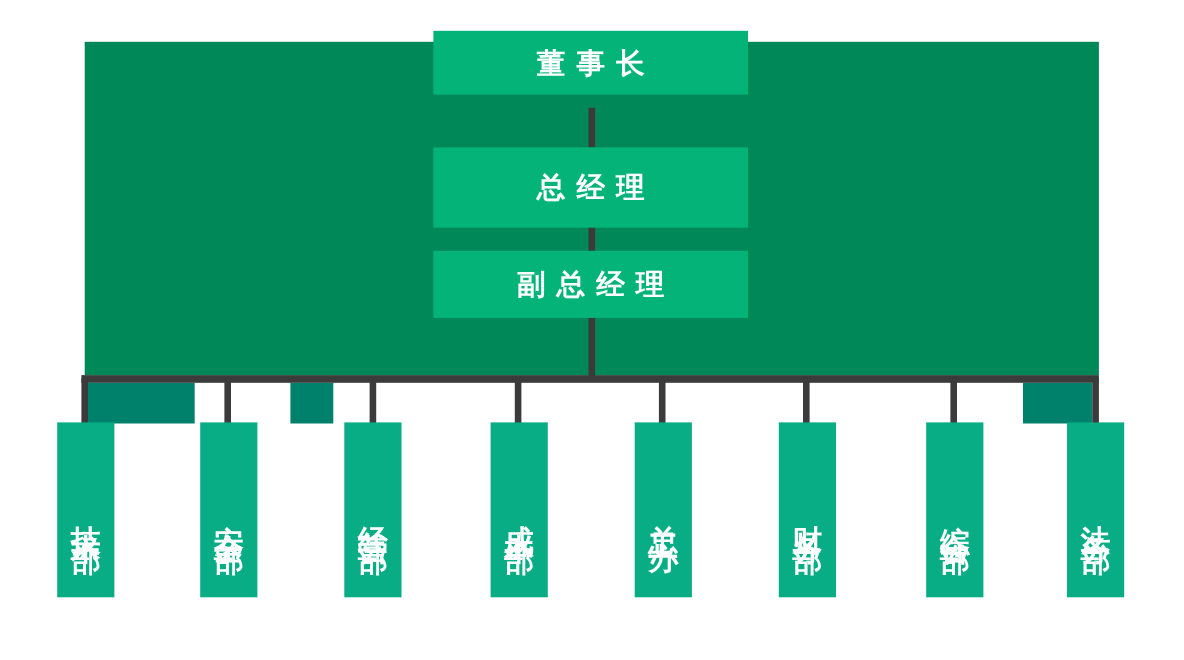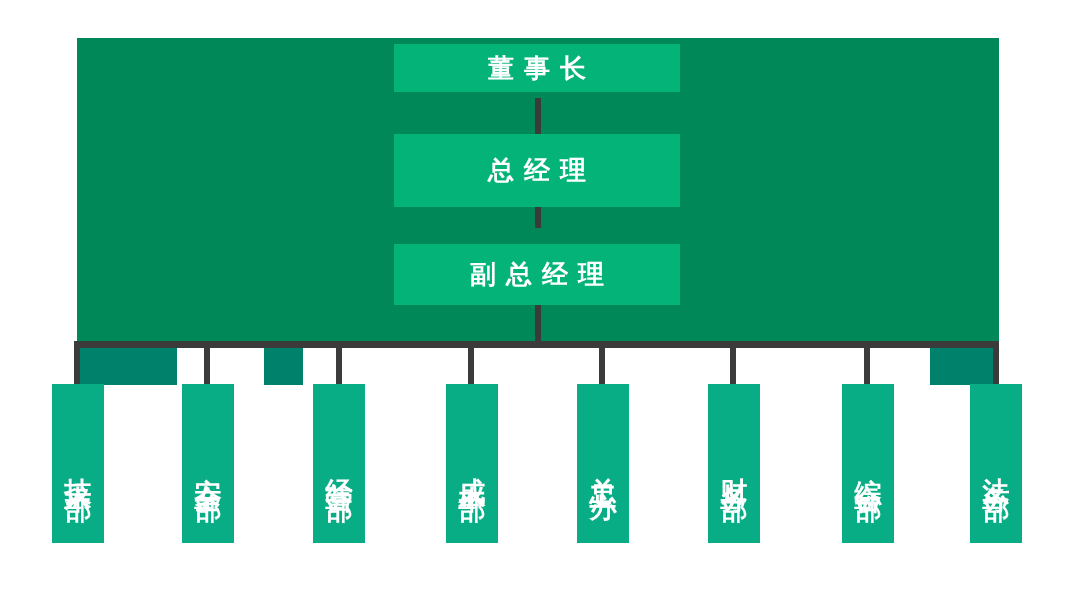--- a/index.html
+++ b/index.html
@@ -65,23 +65,23 @@
     color: #ffffff;
     font-weight: bold;
     font-size: 26px;
     letter-spacing: 10px;
     padding-left: 10px;
     box-sizing: border-box;
     display: flex;
     align-items: center;
     justify-content: center;
   }
-  .leader-1 { top: 44px;  height: 48px; }
+  .leader-1 { top: 28px;  height: 58px; }
   .leader-2 { top: 134px; height: 73px; }
-  .leader-3 { top: 244px; height: 61px; }
+  .leader-3 { top: 228px; height: 61px; }
 
   
   .dept {
     position: absolute;
     top: 384px; height: 159px; width: 52px;
     background: #08AC85;
     color: #ffffff;
     font-weight: bold;
     font-size: 27px;
     display: flex;

